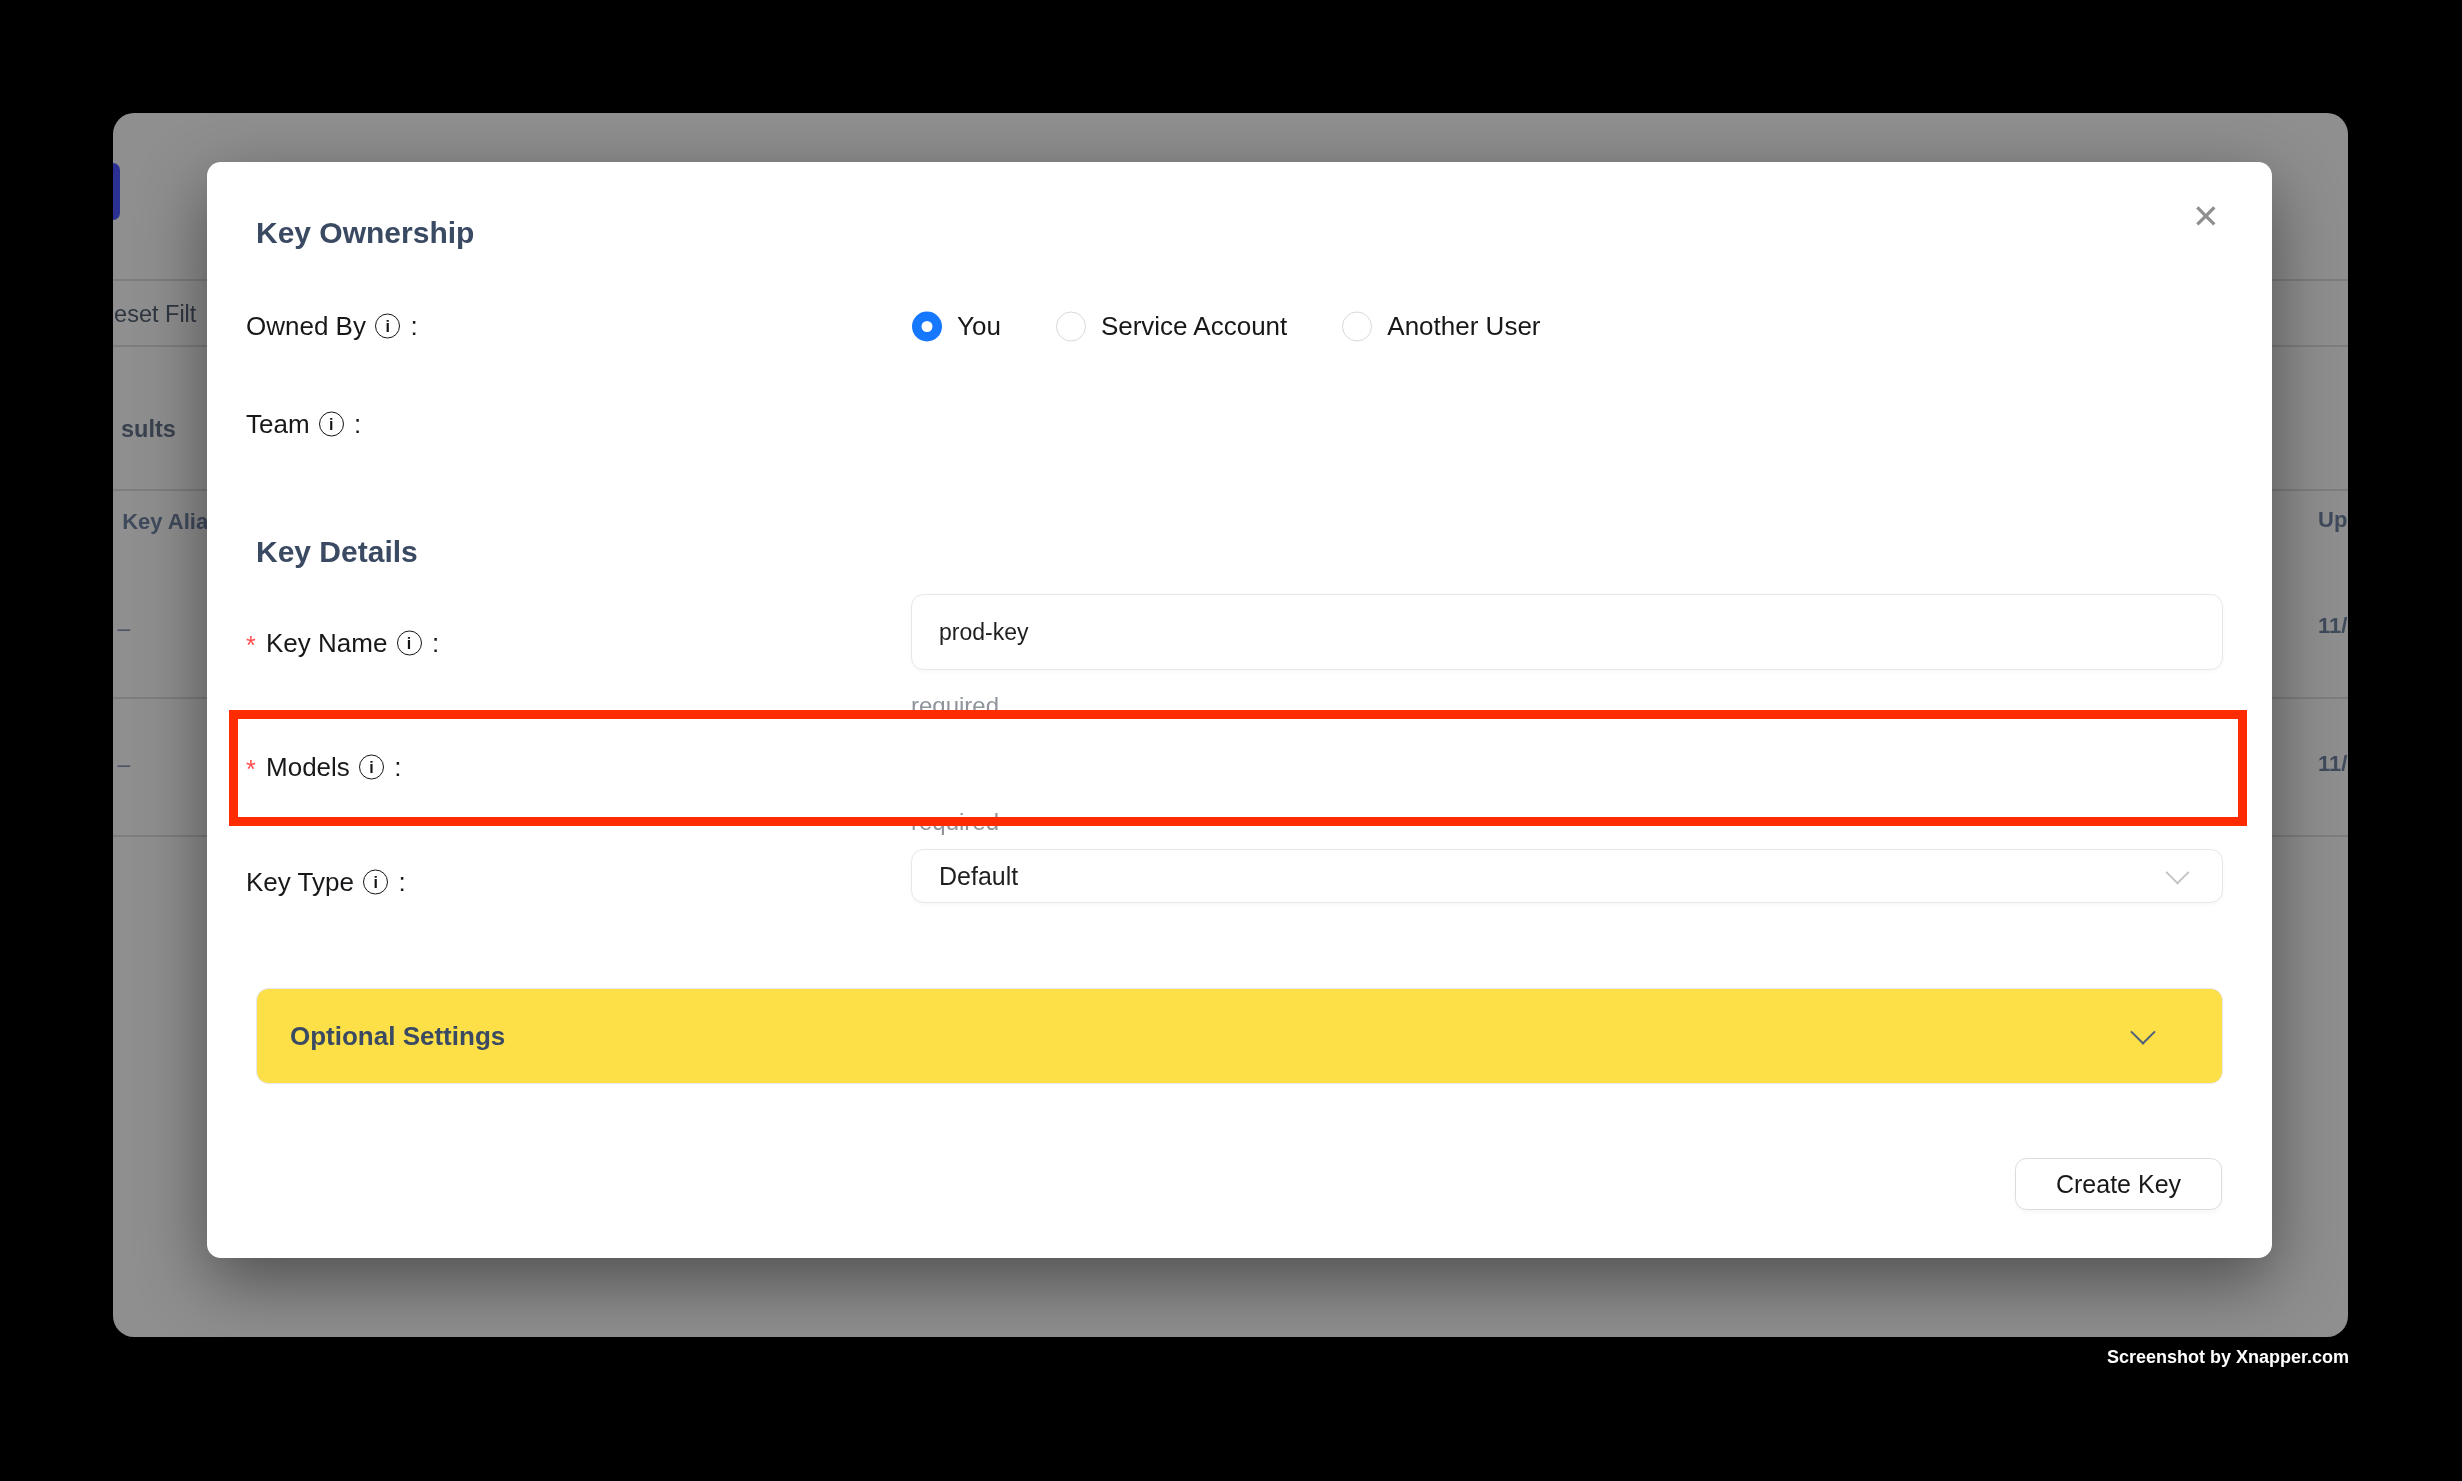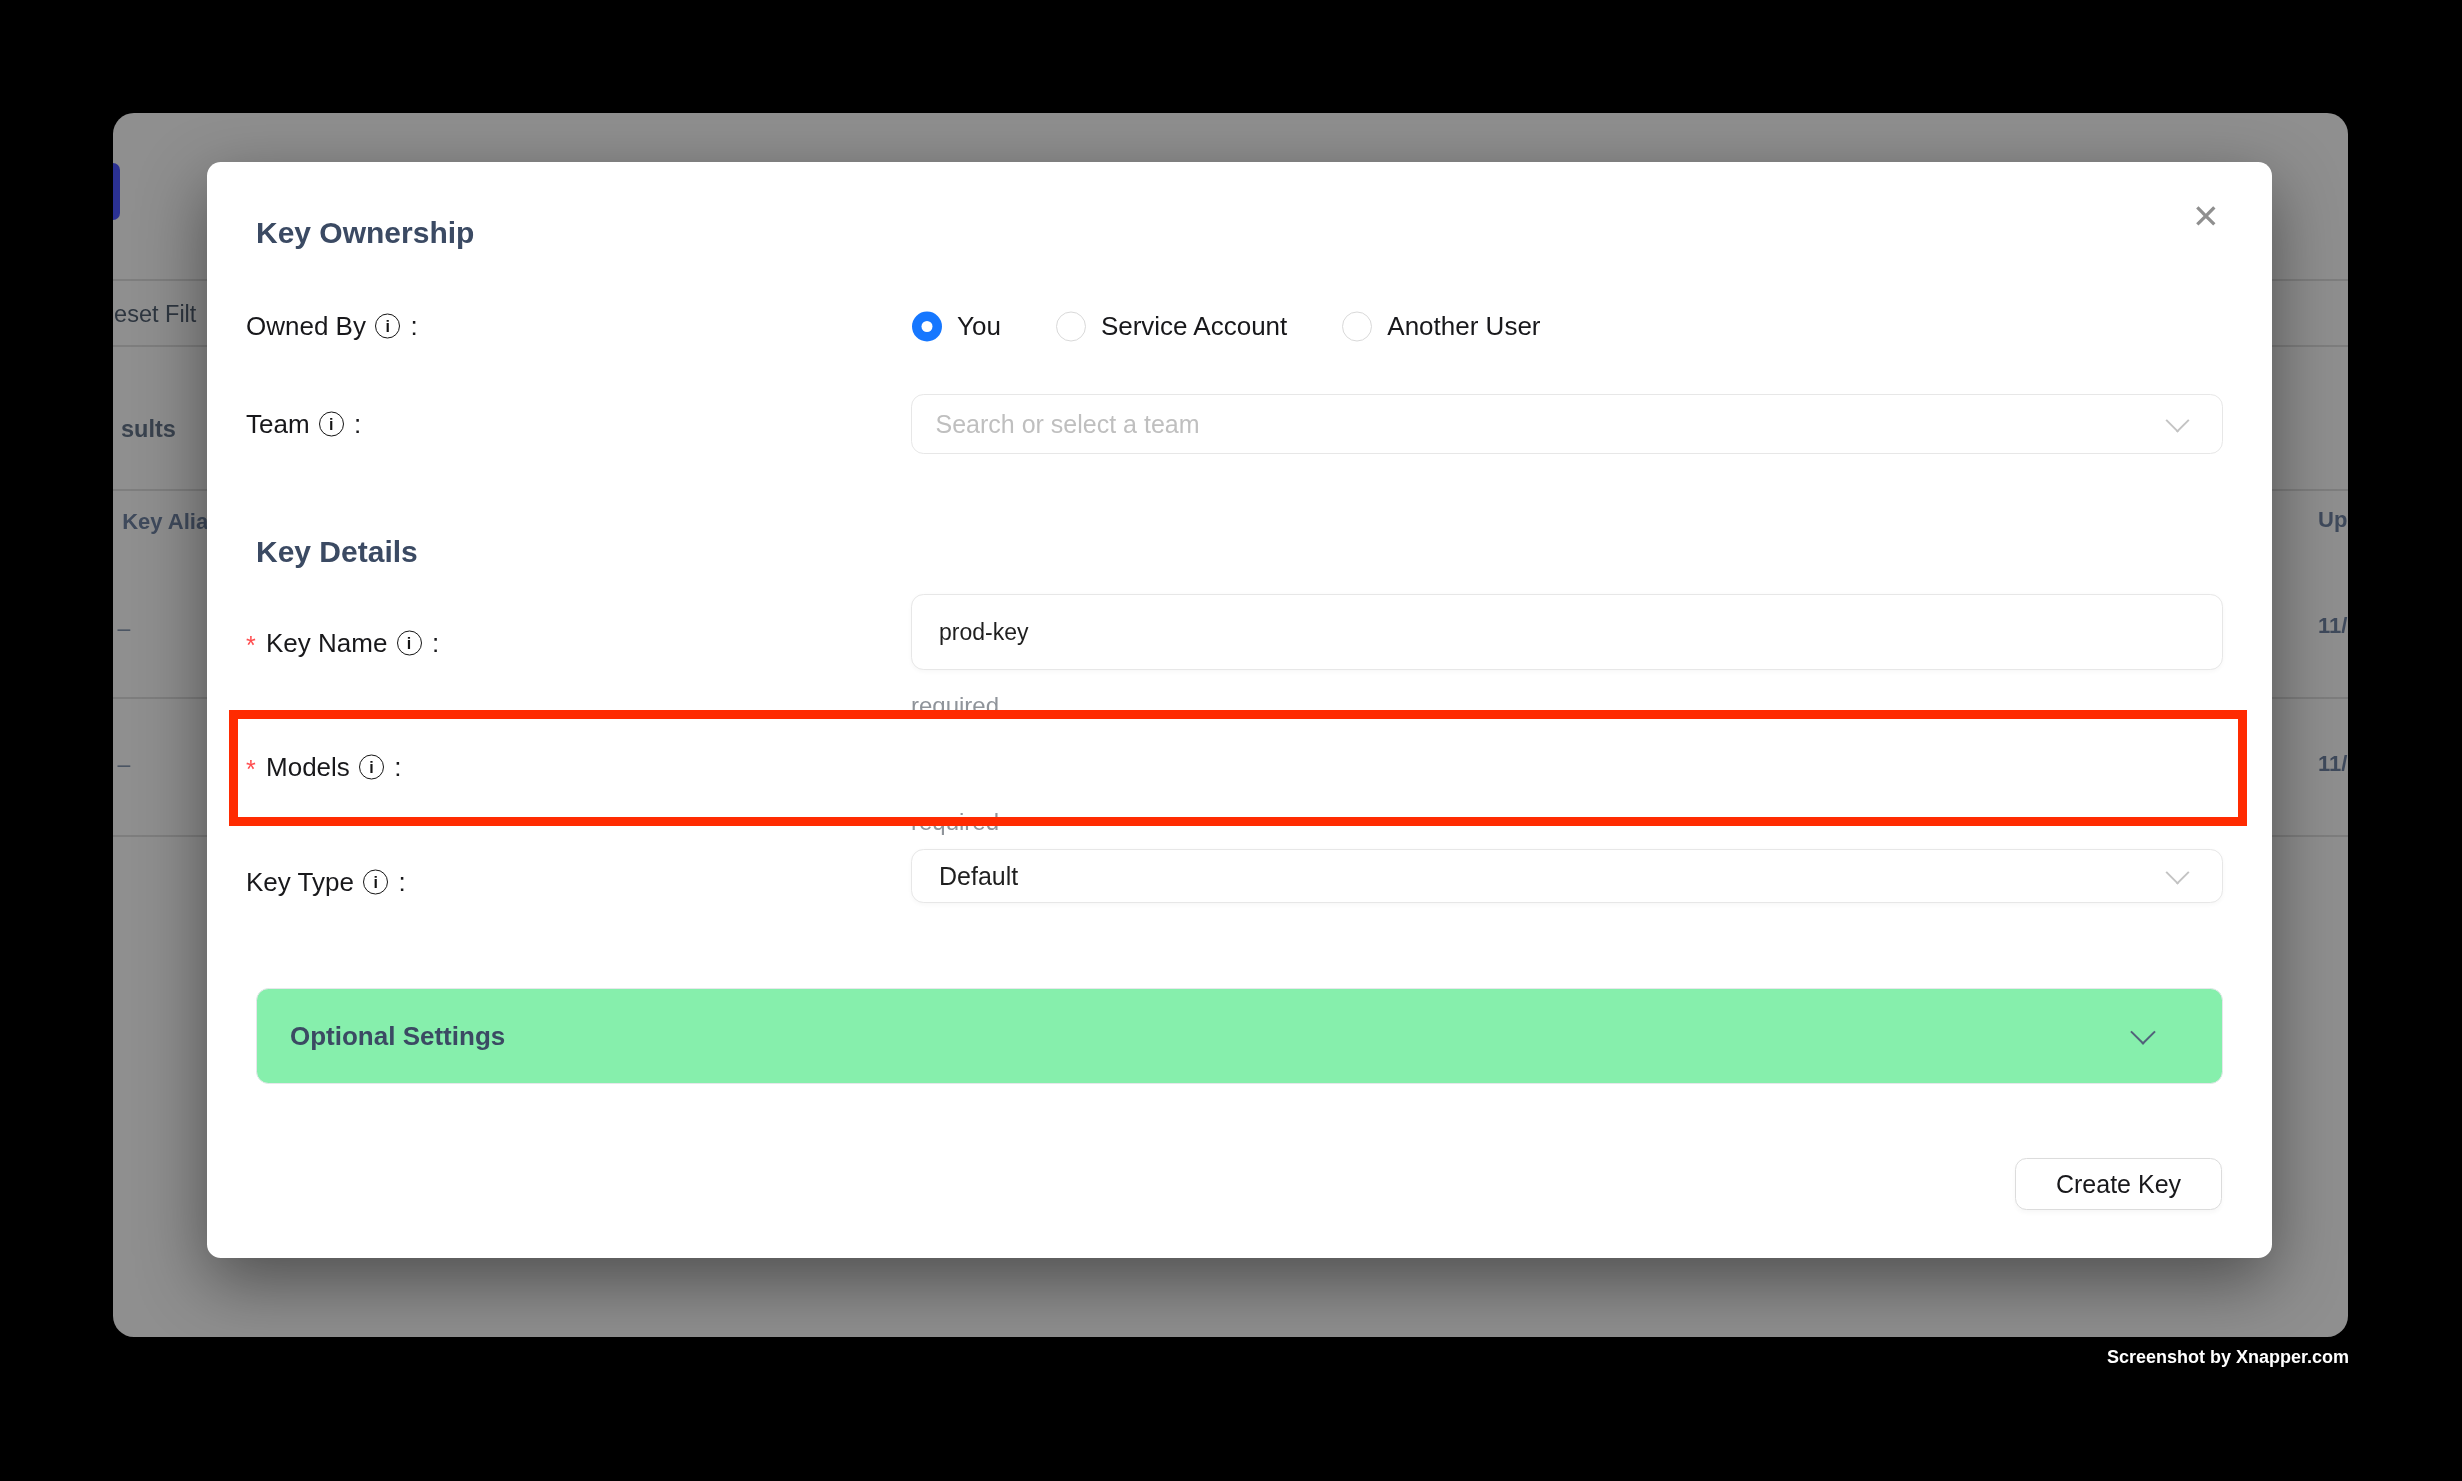--- a/index.html
+++ b/index.html
@@ -75,21 +75,21 @@
   .tag-x{font-size:20.7px;color:#8c8c8c;cursor:pointer;line-height:1;}
 
   .required-note{position:absolute;left:704px;transform:translateY(-50%);
                  font-size:24px;color:#8f949a;}
   .req-1{top:544px;}
   .req-2{top:660px;}
 
   
   .opt-panel{position:absolute;left:49px;top:826px;width:1967px;height:96px;
              box-sizing:border-box;border:1.7px solid #e6e8eb;border-radius:12.6px;
-             background:#86efac;cursor:pointer;}
+             background:#fde047;cursor:pointer;}
   .opt-title{position:absolute;left:33px;top:50%;transform:translateY(-50%);
              font-size:26px;font-weight:600;color:#3b4a63;white-space:nowrap;}
   .opt-chevron{position:absolute;right:70px;top:50%;width:16px;height:16px;
                border-right:2.3px solid #51607a;border-bottom:2.3px solid #51607a;
                transform:translateY(-72%) rotate(45deg);}
 
   
   .create-btn{position:absolute;left:1808px;top:996px;width:207px;height:52px;
               box-sizing:border-box;background:#fff;border:1.7px solid #dcdcdc;
               border-radius:11.5px;display:flex;align-items:center;justify-content:center;
@@ -149,24 +149,20 @@
       <span class="radio"></span>
       <span class="radio-label">Another User</span>
     </div>
   </div>
 
   <div class="field-label" style="top:262px">
     <span>Team</span>
     <span class="info-icon">i</span>
     <span class="colon">:</span>
   </div>
-  <div class="control ctl-team">
-    <span class="placeholder">Search or select a team</span>
-    <span class="chevron"></span>
-  </div>
 
   <div class="section-title t-details">Key Details</div>
 
   <div class="field-label" style="top:481px">
     <span class="req-star">*</span>
     <span>Key Name</span>
     <span class="info-icon">i</span>
     <span class="colon">:</span>
   </div>
   <div class="control ctl-keyname">

